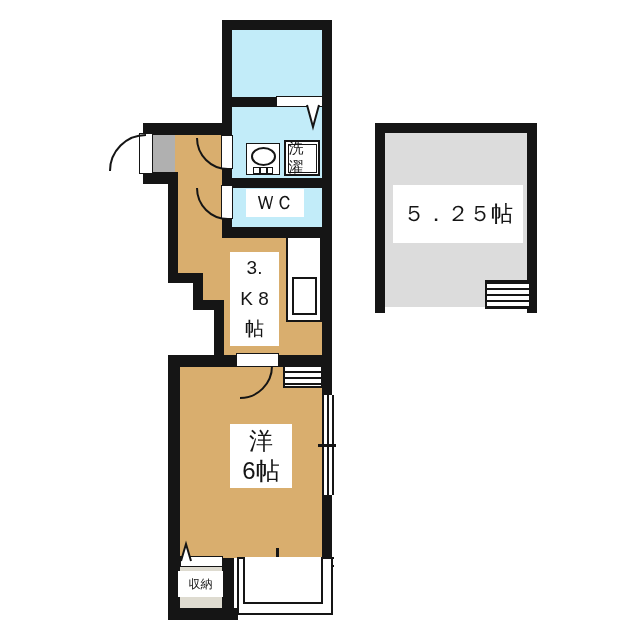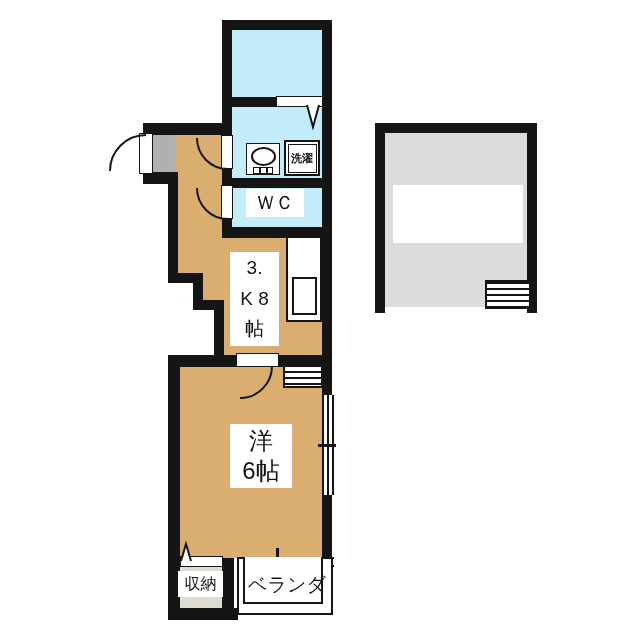--- a/index.html
+++ b/index.html
@@ -87,21 +87,21 @@
   <div class="thinrect" style="left:286px;top:236px;width:36px;height:86px"></div>
   <div class="thinrect" style="left:292px;top:277px;width:25px;height:38px"></div>
 
   <div class="abs" style="left:246px;top:143px;width:34px;height:32px;background:#fff;border:1.5px solid #151515;box-sizing:border-box"></div>
   <div class="abs" style="left:251px;top:147px;width:25px;height:19px;background:#fff;border:2px solid #151515;border-radius:50%;box-sizing:border-box"></div>
   <div class="abs" style="left:253px;top:167px;width:20px;height:7px;background:#fff;border:1.5px solid #151515;box-sizing:border-box"></div>
   <div class="abs" style="left:259px;top:167px;width:1.5px;height:7px;background:#151515"></div>
   <div class="abs" style="left:266px;top:167px;width:1.5px;height:7px;background:#151515"></div>
 
   <div class="abs" style="left:284px;top:140px;width:36px;height:36px;background:#fff;border:2.5px solid #151515;box-sizing:border-box">
-    <div style="position:absolute;inset:1.5px;border:1px solid #151515;display:flex;align-items:center;justify-content:center;font-size:11px;font-weight:bold;letter-spacing:0px">洗濯</div>
+    <div style="position:absolute;inset:1.5px;border:1px solid #151515;display:flex;align-items:center;justify-content:center;font-size:15px;font-weight:normal;letter-spacing:0px">洗濯</div>
   </div>
 
   <div class="ladder" style="left:283px;top:363px;width:40px;height:25px"></div>
   <div class="ladder" style="left:485px;top:280px;width:46px;height:29px"></div>
 
   <div class="abs" style="left:237px;top:557px;width:96px;height:58px;background:#fff;border:2px solid #151515;box-sizing:border-box"></div>
   <div class="abs" style="left:243px;top:557px;width:80px;height:47px;background:#fff;border:2px solid #151515;border-top:none;box-sizing:border-box"></div>
 
   <svg class="overlay" width="640" height="640" viewBox="0 0 640 640">
     <path d="M 110 171 A 36 36 0 0 1 146 135" fill="none" stroke="#151515" stroke-width="2"></path>
@@ -122,23 +122,21 @@
     <div>K 8</div>
     <div>帖</div>
   </div>
 
   <div class="labelbox" style="left:230px;top:424px;width:62px;height:64px;font-size:24px;line-height:1.25">
     <div>洋</div>
     <div>6帖</div>
   </div>
 
   <div class="labelbox" style="left:393px;top:185px;width:130px;height:58px;font-size:22px;line-height:1.25">
+    <div>５．２５帖</div>
   </div>
 
-  <div class="labelbox" style="left:178px;top:571px;width:45px;height:26px;font-size:16px">
+  <div class="labelbox" style="left:178px;top:571px;width:45px;height:26px;font-size:12px">
     <div>収納</div>
   </div>
 
-  <div class="labelbox" style="left:242px;top:571px;width:90px;height:28px;font-size:19px;background:transparent">
-    <div>ベランダ</div>
-  </div>
 
 </div>
 
 </body></html>

